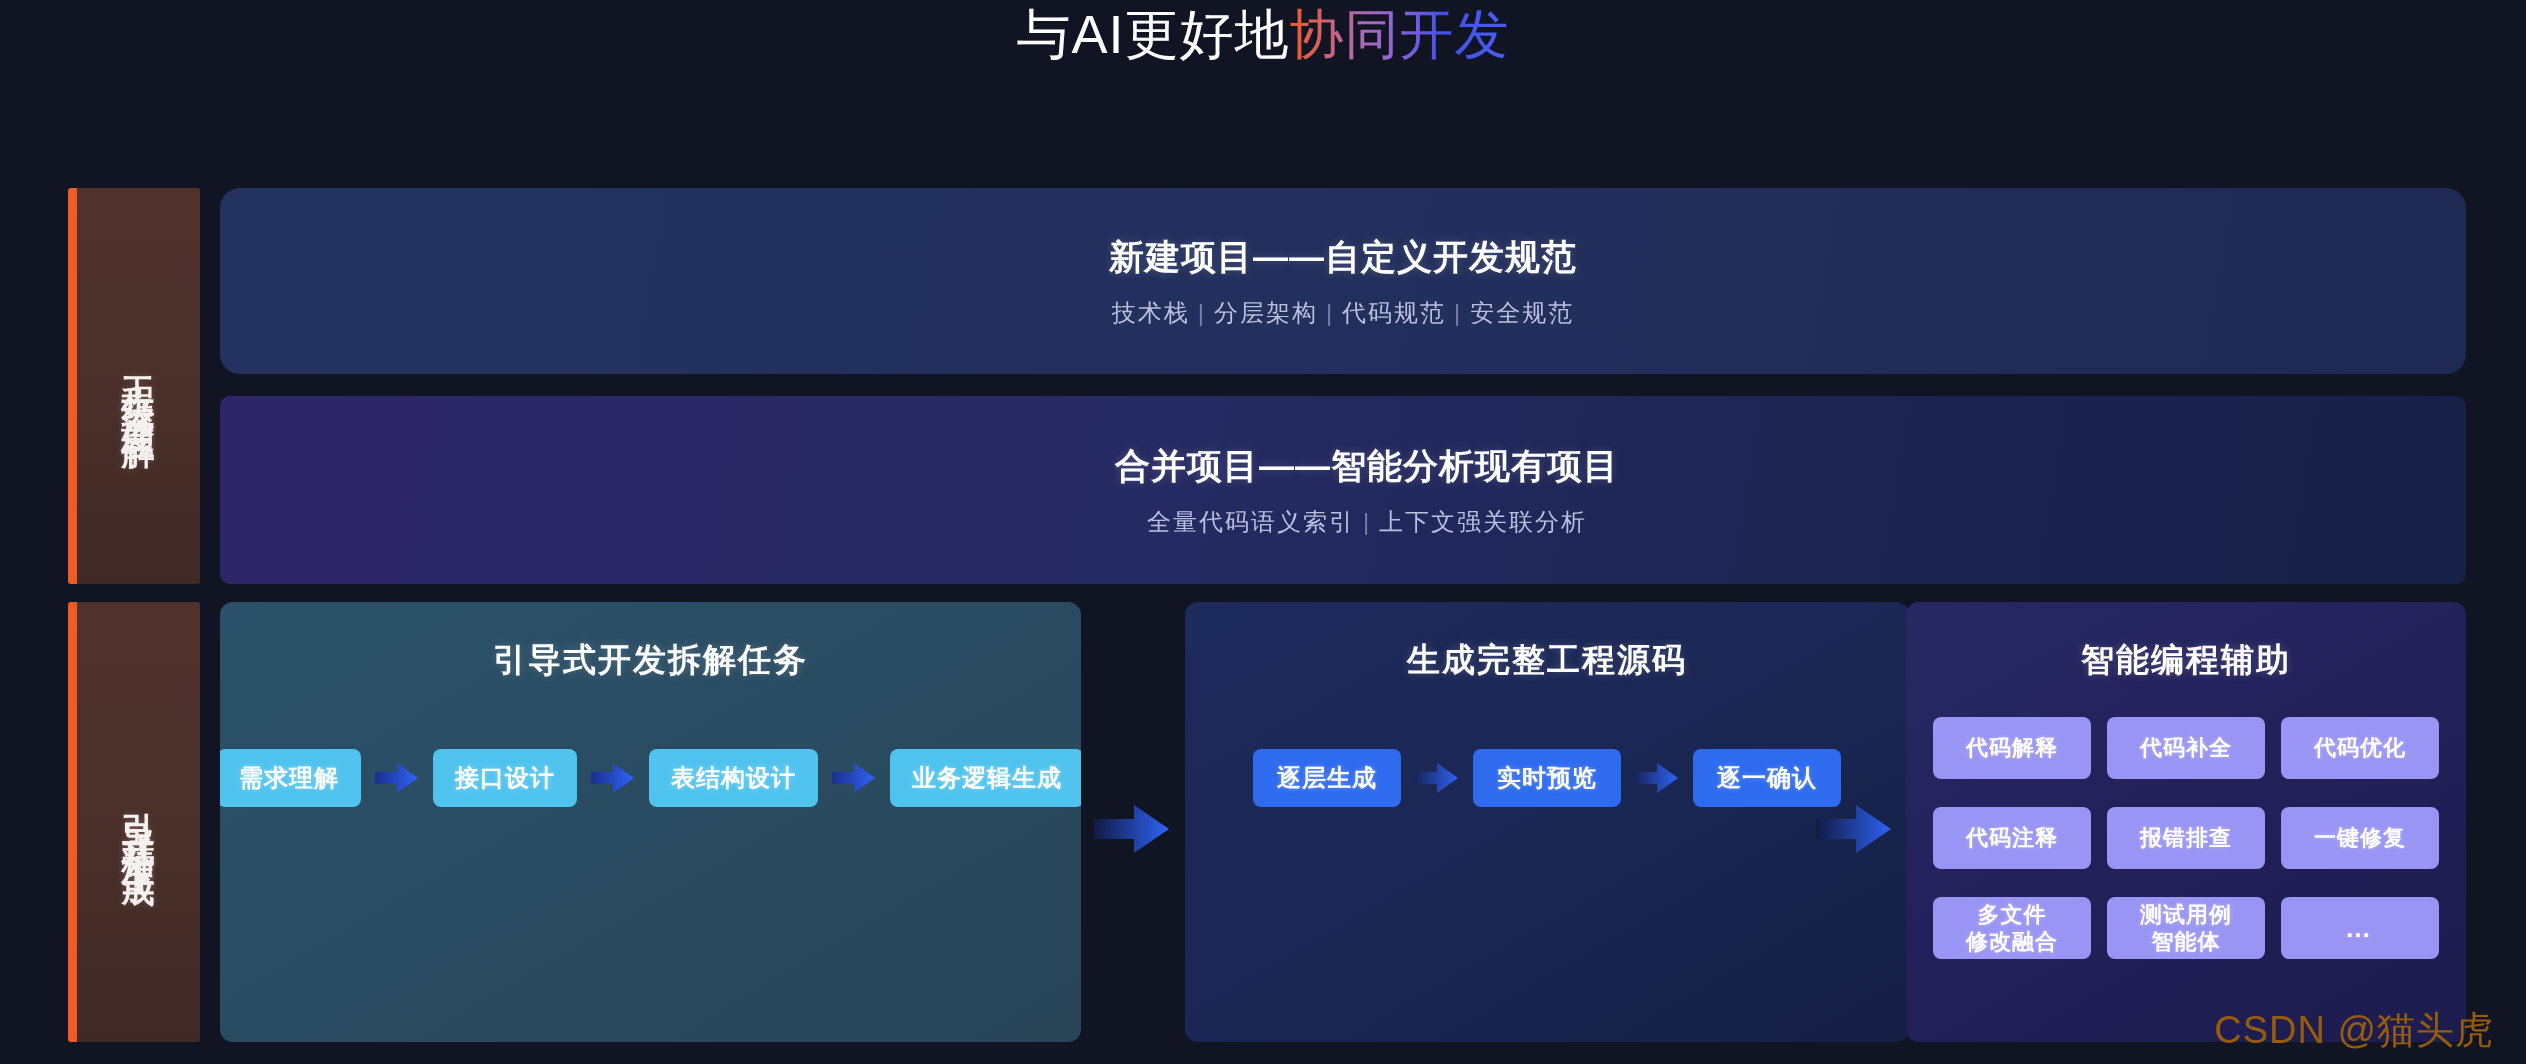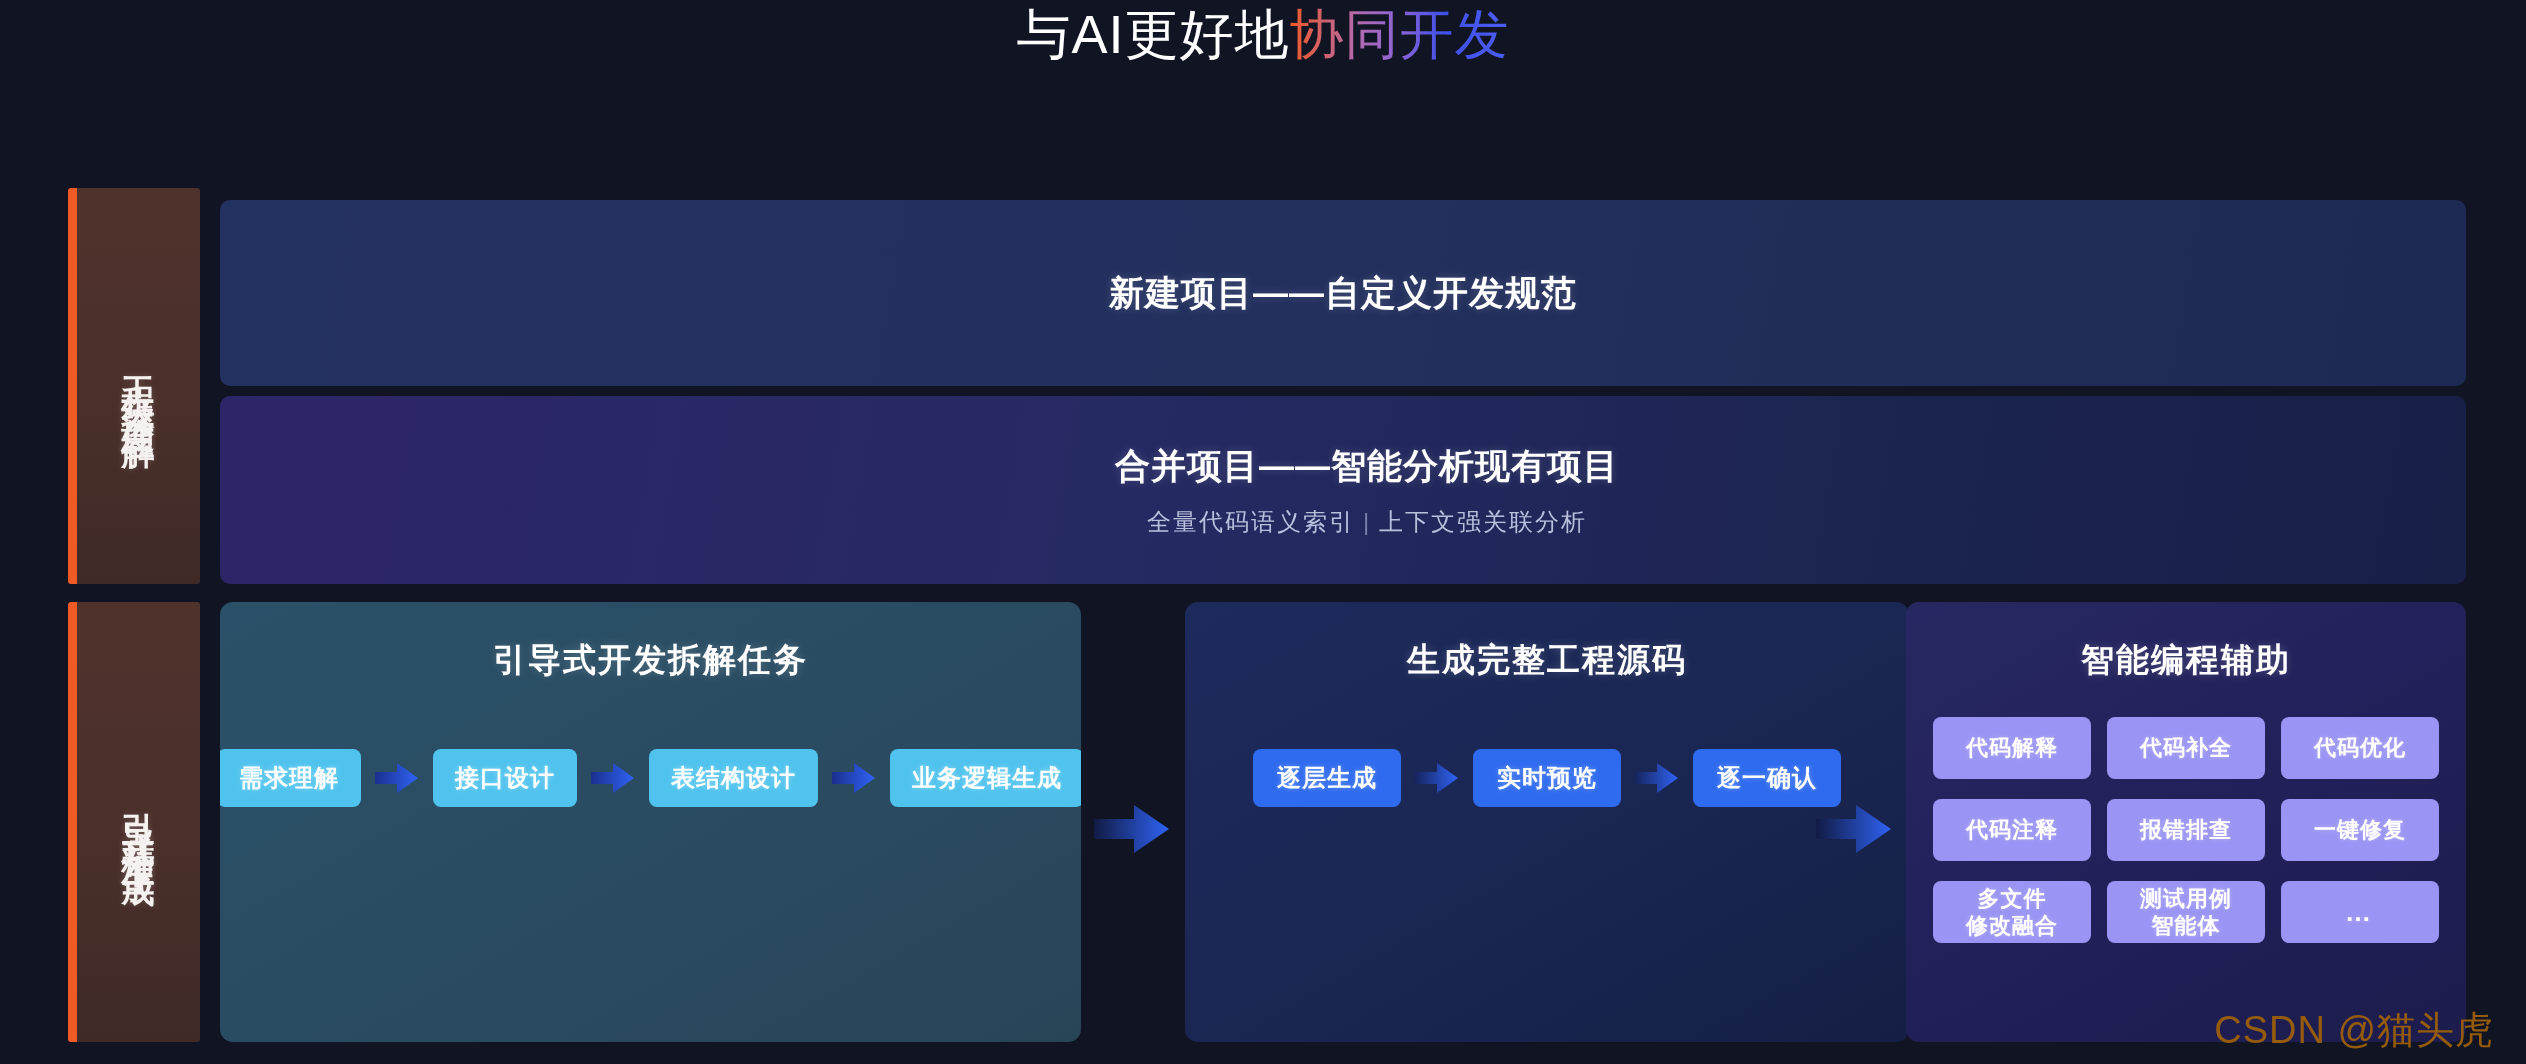--- a/index.html
+++ b/index.html
@@ -78,23 +78,24 @@
     left: 152px;
     width: 2246px;
     border-radius: 10px;
     display: flex;
     flex-direction: column;
     align-items: center;
     justify-content: center;
     overflow: hidden;
   }
   #banner-1 {
-    top: 12px;
+    top: 0px;
     height: 186px;
     background: linear-gradient(100deg, #243262 0%, #23305e 45%, #1e2a54 100%);
+    border-radius: 20px;
   }
   #banner-2 {
     top: 208px;
     height: 188px;
     background: linear-gradient(100deg, #2d2568 0%, #262a63 40%, #1b2450 75%, #182048 100%);
     padding-left: 48px;
   }
   .banner-title {
     font-size: 35px;
     font-weight: bold;
@@ -200,21 +201,21 @@
   #panel-arrow-1 { left: 1026px; }
   #panel-arrow-2 { left: 1748px; }
   .panel-arrow svg { display: block; width: 100%; height: 100%; }
 
   
   .assist-grid {
     margin-top: 34px;
     display: grid;
     grid-template-columns: repeat(3, 158px);
     grid-template-rows: repeat(3, 1fr);
-    gap: 20px 16px;
+    gap: 28px 16px;
     width: 506px;
   }
   .assist-chip {
     background: #9a94f4;
     border-radius: 8px;
     display: flex;
     flex-direction: column;
     align-items: center;
     justify-content: center;
     color: #ffffff;
@@ -255,20 +256,23 @@
 
   <div class="side-label" id="side-label-1">
     <span class="side-label-text">工程级深度理解</span>
   </div>
   <div class="side-label" id="side-label-2">
     <span class="side-label-text">引导式精准生成</span>
   </div>
 
   <div class="banner" id="banner-1">
     <div class="banner-title">新建项目——自定义开发规范</div>
+    <div class="banner-sub">
+      <span>技术栈</span><span class="sep">|</span><span>分层架构</span><span class="sep">|</span><span>代码规范</span><span class="sep">|</span><span>安全规范</span>
+    </div>
   </div>
 
   <div class="banner" id="banner-2">
     <div class="banner-title">合并项目——智能分析现有项目</div>
     <div class="banner-sub">
       <span>全量代码语义索引</span><span class="sep">|</span><span>上下文强关联分析</span>
     </div>
   </div>
 
   <div class="panel" id="panel-guided">

